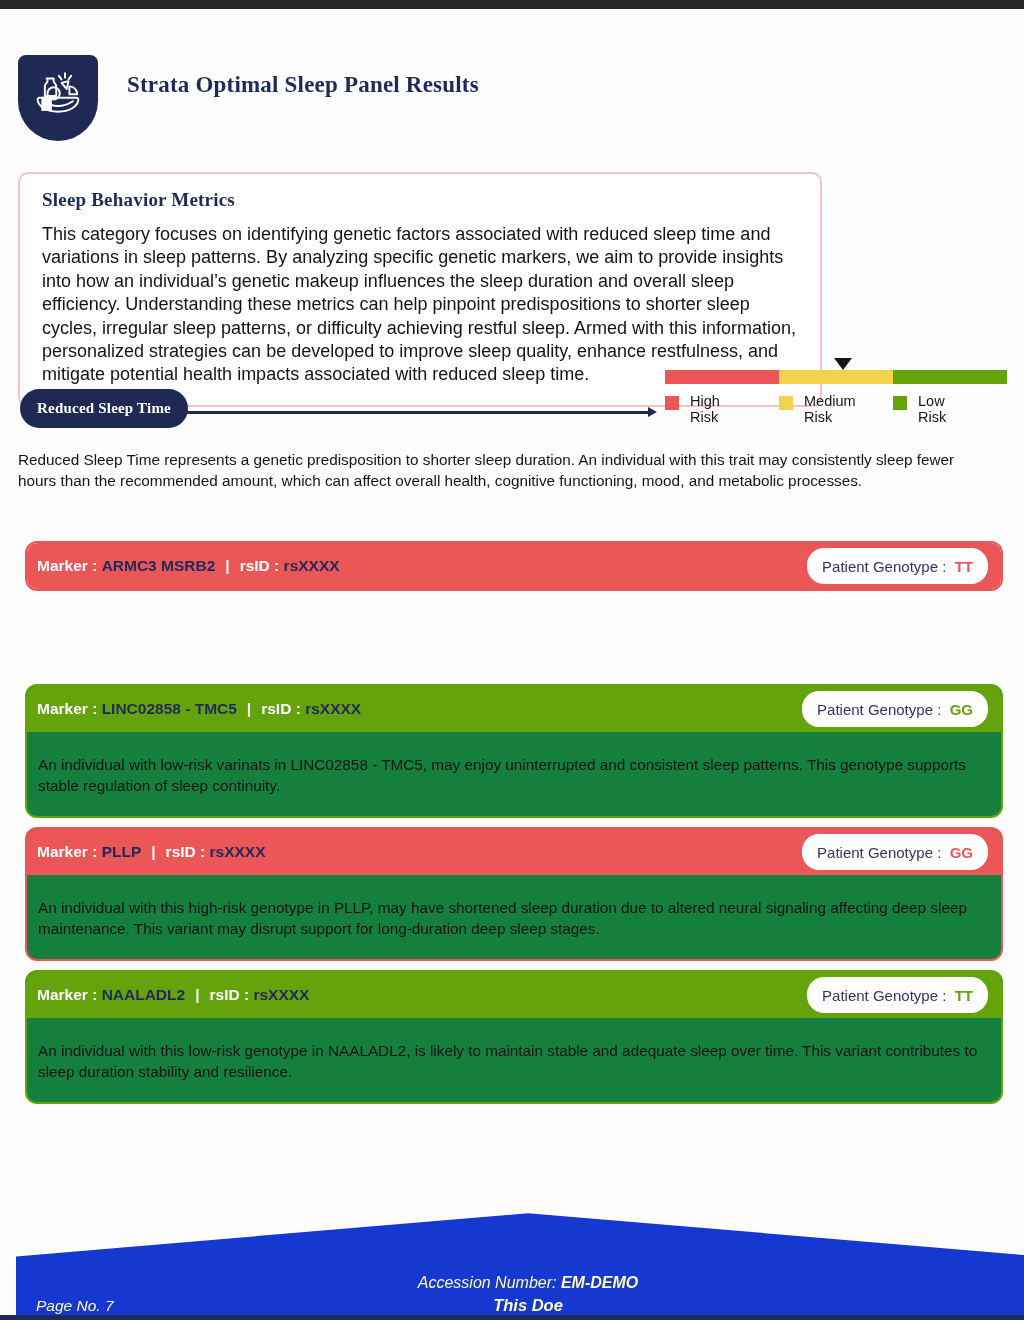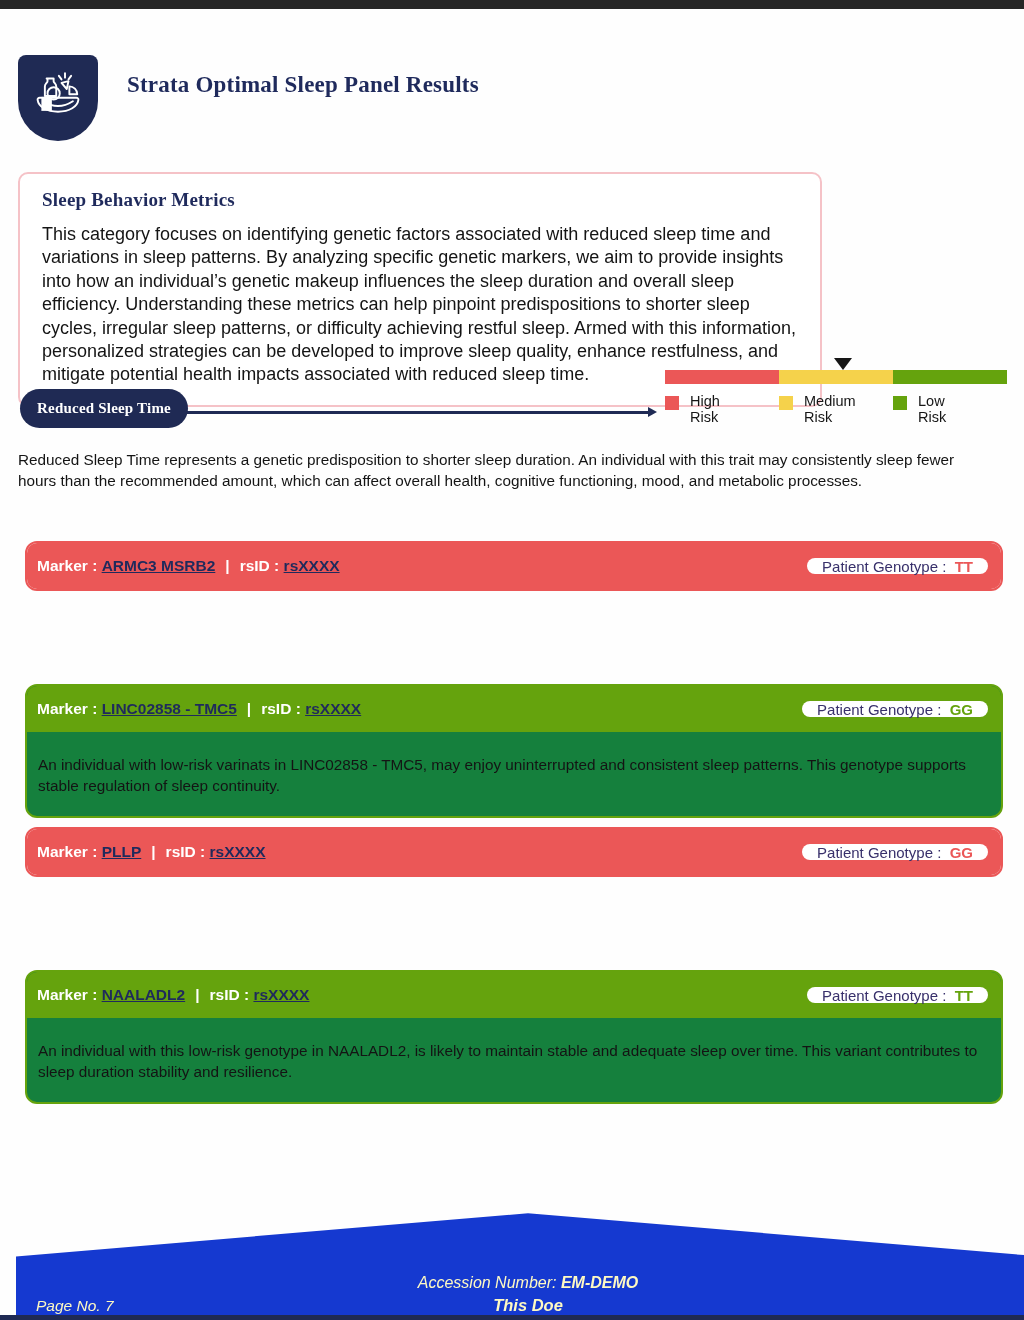--- a/index.html
+++ b/index.html
@@ -91,24 +91,24 @@
   .card.risk-high{border-color:var(--high-risk);}
   .card.risk-low{border-color:var(--low-risk);}
   .card-header{
     height:46px;display:flex;align-items:center;justify-content:space-between;
     padding:0 13px 0 10px;background:var(--high-risk);
   }
   .card.risk-high .card-header{background:var(--high-risk);}
   .card.risk-low .card-header{background:var(--low-risk);}
   .marker-line{display:flex;align-items:center;font-weight:bold;font-size:15.5px;white-space:pre;}
   .lbl-white{color:#fff;}
-  .lbl-navy{color:var(--title-navy);text-decoration:underline;}
+  .lbl-navy{color:var(--title-navy);}
   .sep{color:#fff;margin:0 10px;font-weight:bold;}
   .genotype-pill{
-    background:#fff;border-radius:17px;height:16px;
+    background:#fff;border-radius:17px;height:36px;
     display:flex;align-items:center;padding:0 15px;
     font-size:15px;white-space:pre;
   }
   .genotype-label{color:var(--genotype-label);}
   .genotype-value{font-weight:bold;}
   .card.risk-high .genotype-value{color:var(--high-risk);}
   .card.risk-low .genotype-value{color:var(--low-risk);}
   .card-body{padding:23px 11px 20px 11px;font-size:15.3px;line-height:1.35;color:var(--text-dark);}
   .c1{top:541px;} .c2{top:684px;} .c3{top:827px;} .c4{top:970px;}
   
@@ -212,20 +212,21 @@
 
 <section class="card c3 risk-high">
   <div class="card-header">
     <div class="marker-line">
       <span class="lbl-white">Marker : </span><span class="lbl-navy">PLLP</span><span class="sep">|</span><span class="lbl-white">rsID : </span><span class="lbl-navy">rsXXXX</span>
     </div>
     <div class="genotype-pill">
       <span class="genotype-label">Patient Genotype :  </span><span class="genotype-value">GG</span>
     </div>
   </div>
+  <p class="card-body">An individual with this high-risk genotype in PLLP, may have shortened sleep duration due to altered neural signaling affecting deep sleep maintenance. This variant may disrupt support for long-duration deep sleep stages.</p>
 </section>
 
 <section class="card c4 risk-low">
   <div class="card-header">
     <div class="marker-line">
       <span class="lbl-white">Marker : </span><span class="lbl-navy">NAALADL2</span><span class="sep">|</span><span class="lbl-white">rsID : </span><span class="lbl-navy">rsXXXX</span>
     </div>
     <div class="genotype-pill">
       <span class="genotype-label">Patient Genotype :  </span><span class="genotype-value">TT</span>
     </div>

